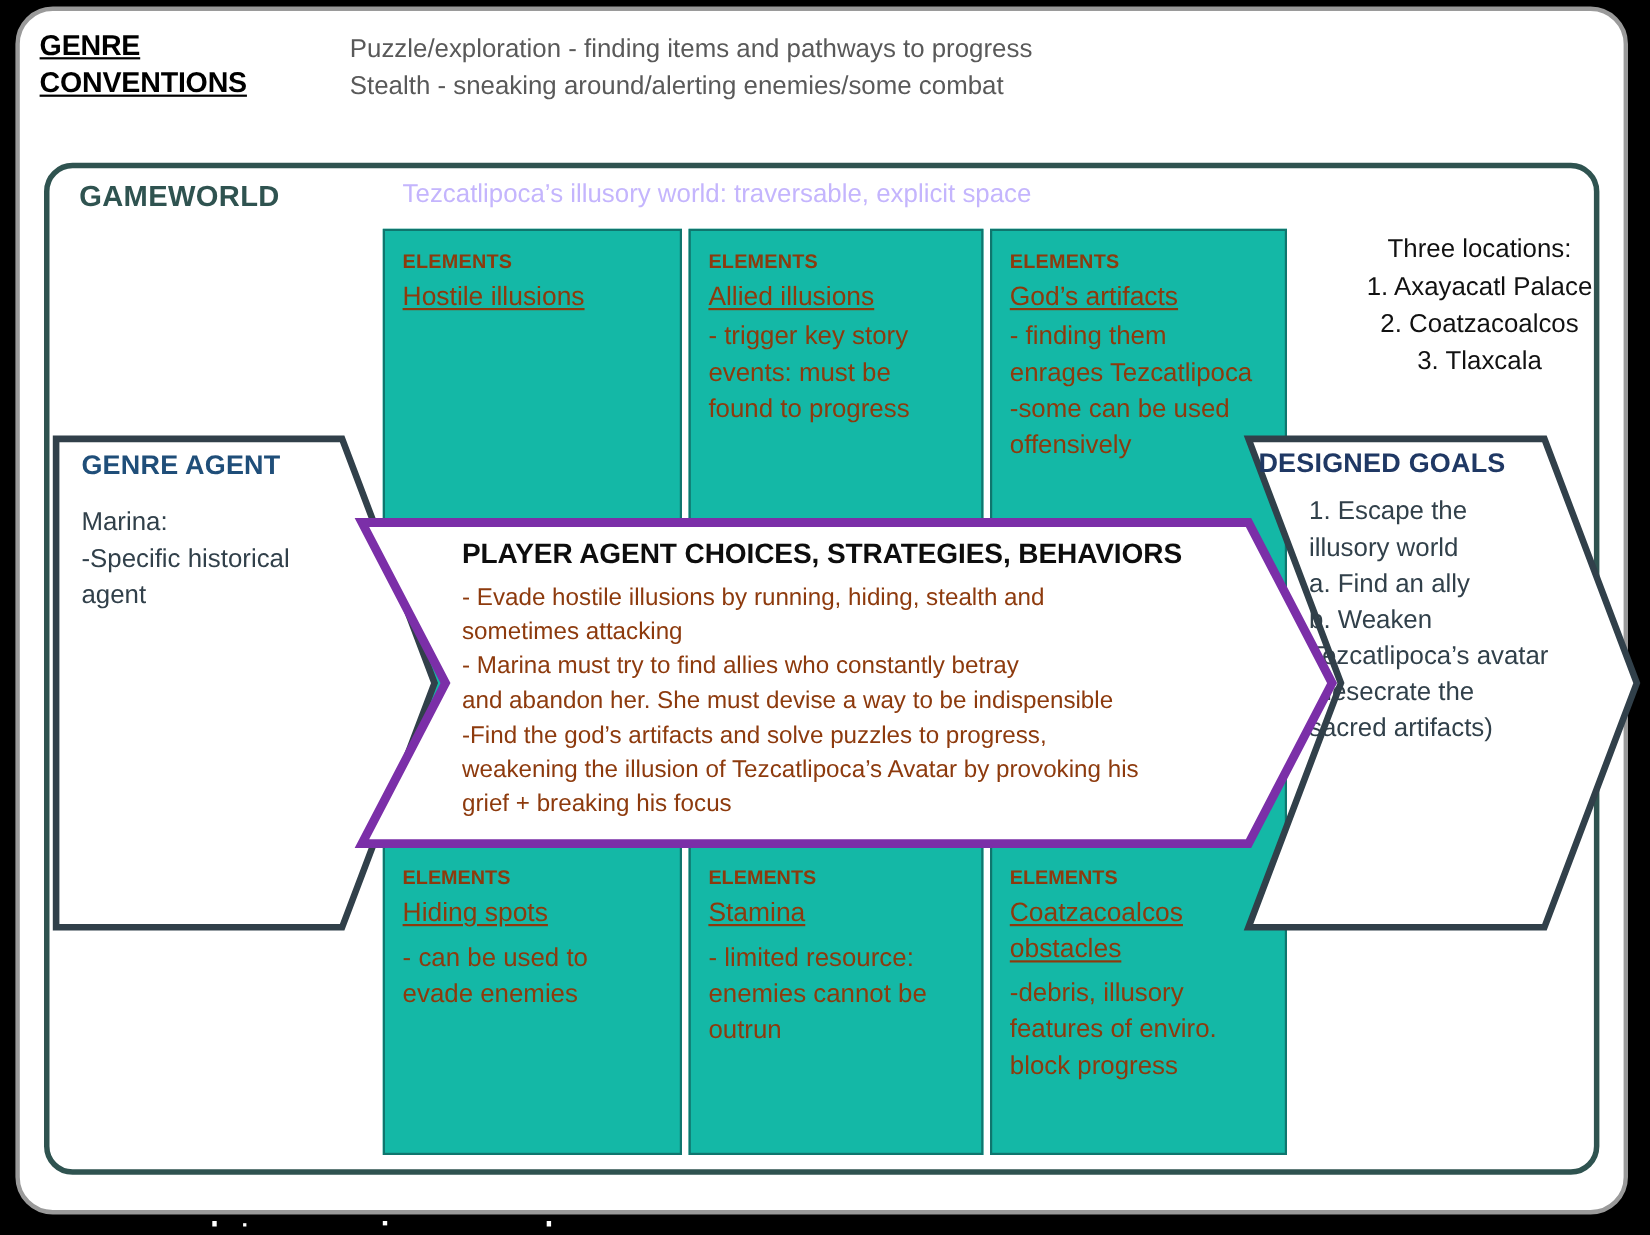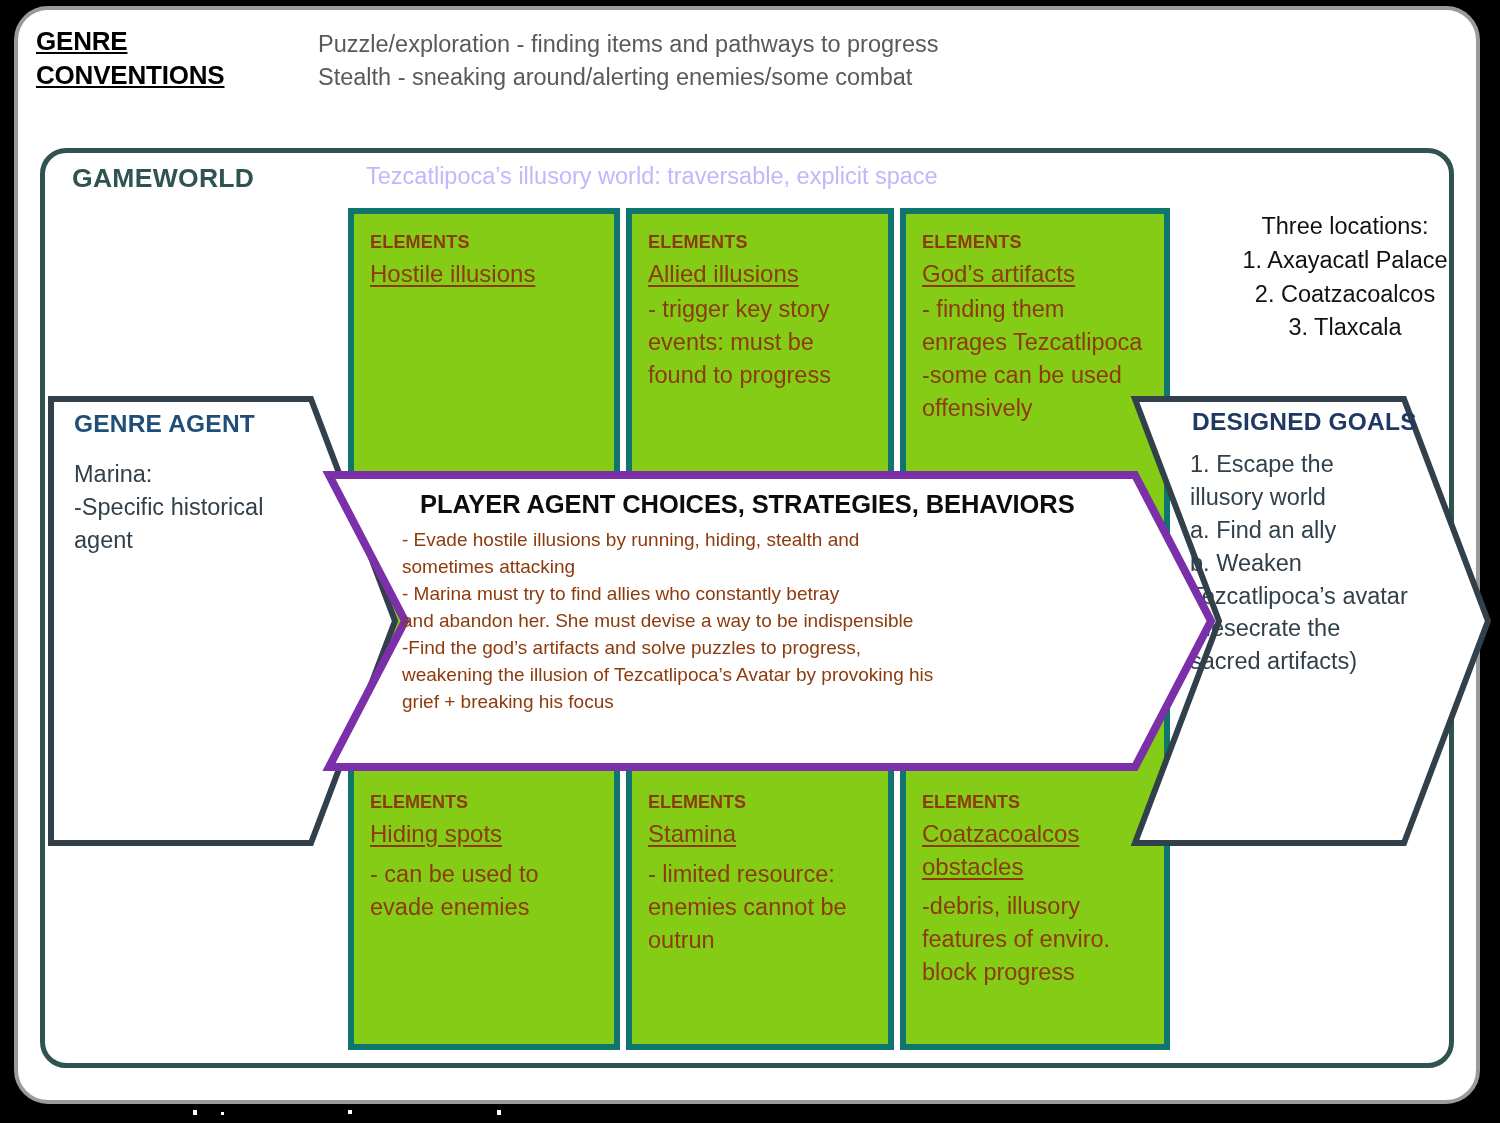--- a/index.html
+++ b/index.html
@@ -80,22 +80,22 @@
     position: absolute;
     left: 366px;
     top: 163px;
     font-size: 23.5px;
     color: #c4b5fd;
   }
 
   
   .element-box {
     position: absolute;
-    background: #84cc16;
-    border: 6px solid #0f766e;
+    background: #14b8a6;
+    border: 2px solid #0f766e;
     box-sizing: border-box;
     color: #8d3a0d;
   }
   .element-box .el-kicker {
     position: absolute;
     left: 16px;
     top: 18px;
     font-size: 18px;
     font-weight: bold;
     letter-spacing: 0.2px;
@@ -153,35 +153,35 @@
   #player-agent-title {
     left: 74px; top: 410px;
     font-size: 24.5px; font-weight: bold; color: #1f4e79; letter-spacing: 0.2px;
   }
   #player-agent-body {
     left: 74px; top: 458px; width: 236px;
     font-size: 23.5px; line-height: 1.40; color: #31404a; white-space: pre-line;
   }
 
   #goals-title {
-    left: 1192px; top: 408px;
+    left: 1144px; top: 408px;
     font-size: 24.5px; font-weight: bold; color: #1f3864; letter-spacing: 0.2px;
   }
   #goals-body {
     left: 1190px; top: 448px; width: 290px;
     font-size: 23.5px; line-height: 1.40; color: #31404a; white-space: pre-line;
   }
 
   #choices-title {
     left: 420px; top: 490px;
     font-size: 25.5px; font-weight: bold; color: #0d0d0d; letter-spacing: -0.1px;
   }
   #choices-body {
-    left: 402px; top: 527px; width: 742px;
-    font-size: 19px; line-height: 1.42; color: #8d3a0d; white-space: pre-line;
+    left: 420px; top: 527px; width: 742px;
+    font-size: 22px; line-height: 1.42; color: #8d3a0d; white-space: pre-line;
   }
 
   
   .speck { position: absolute; background: #ffffff; }
 </style>
 </head>
 <body>
 
 <div id="canvas">
 

